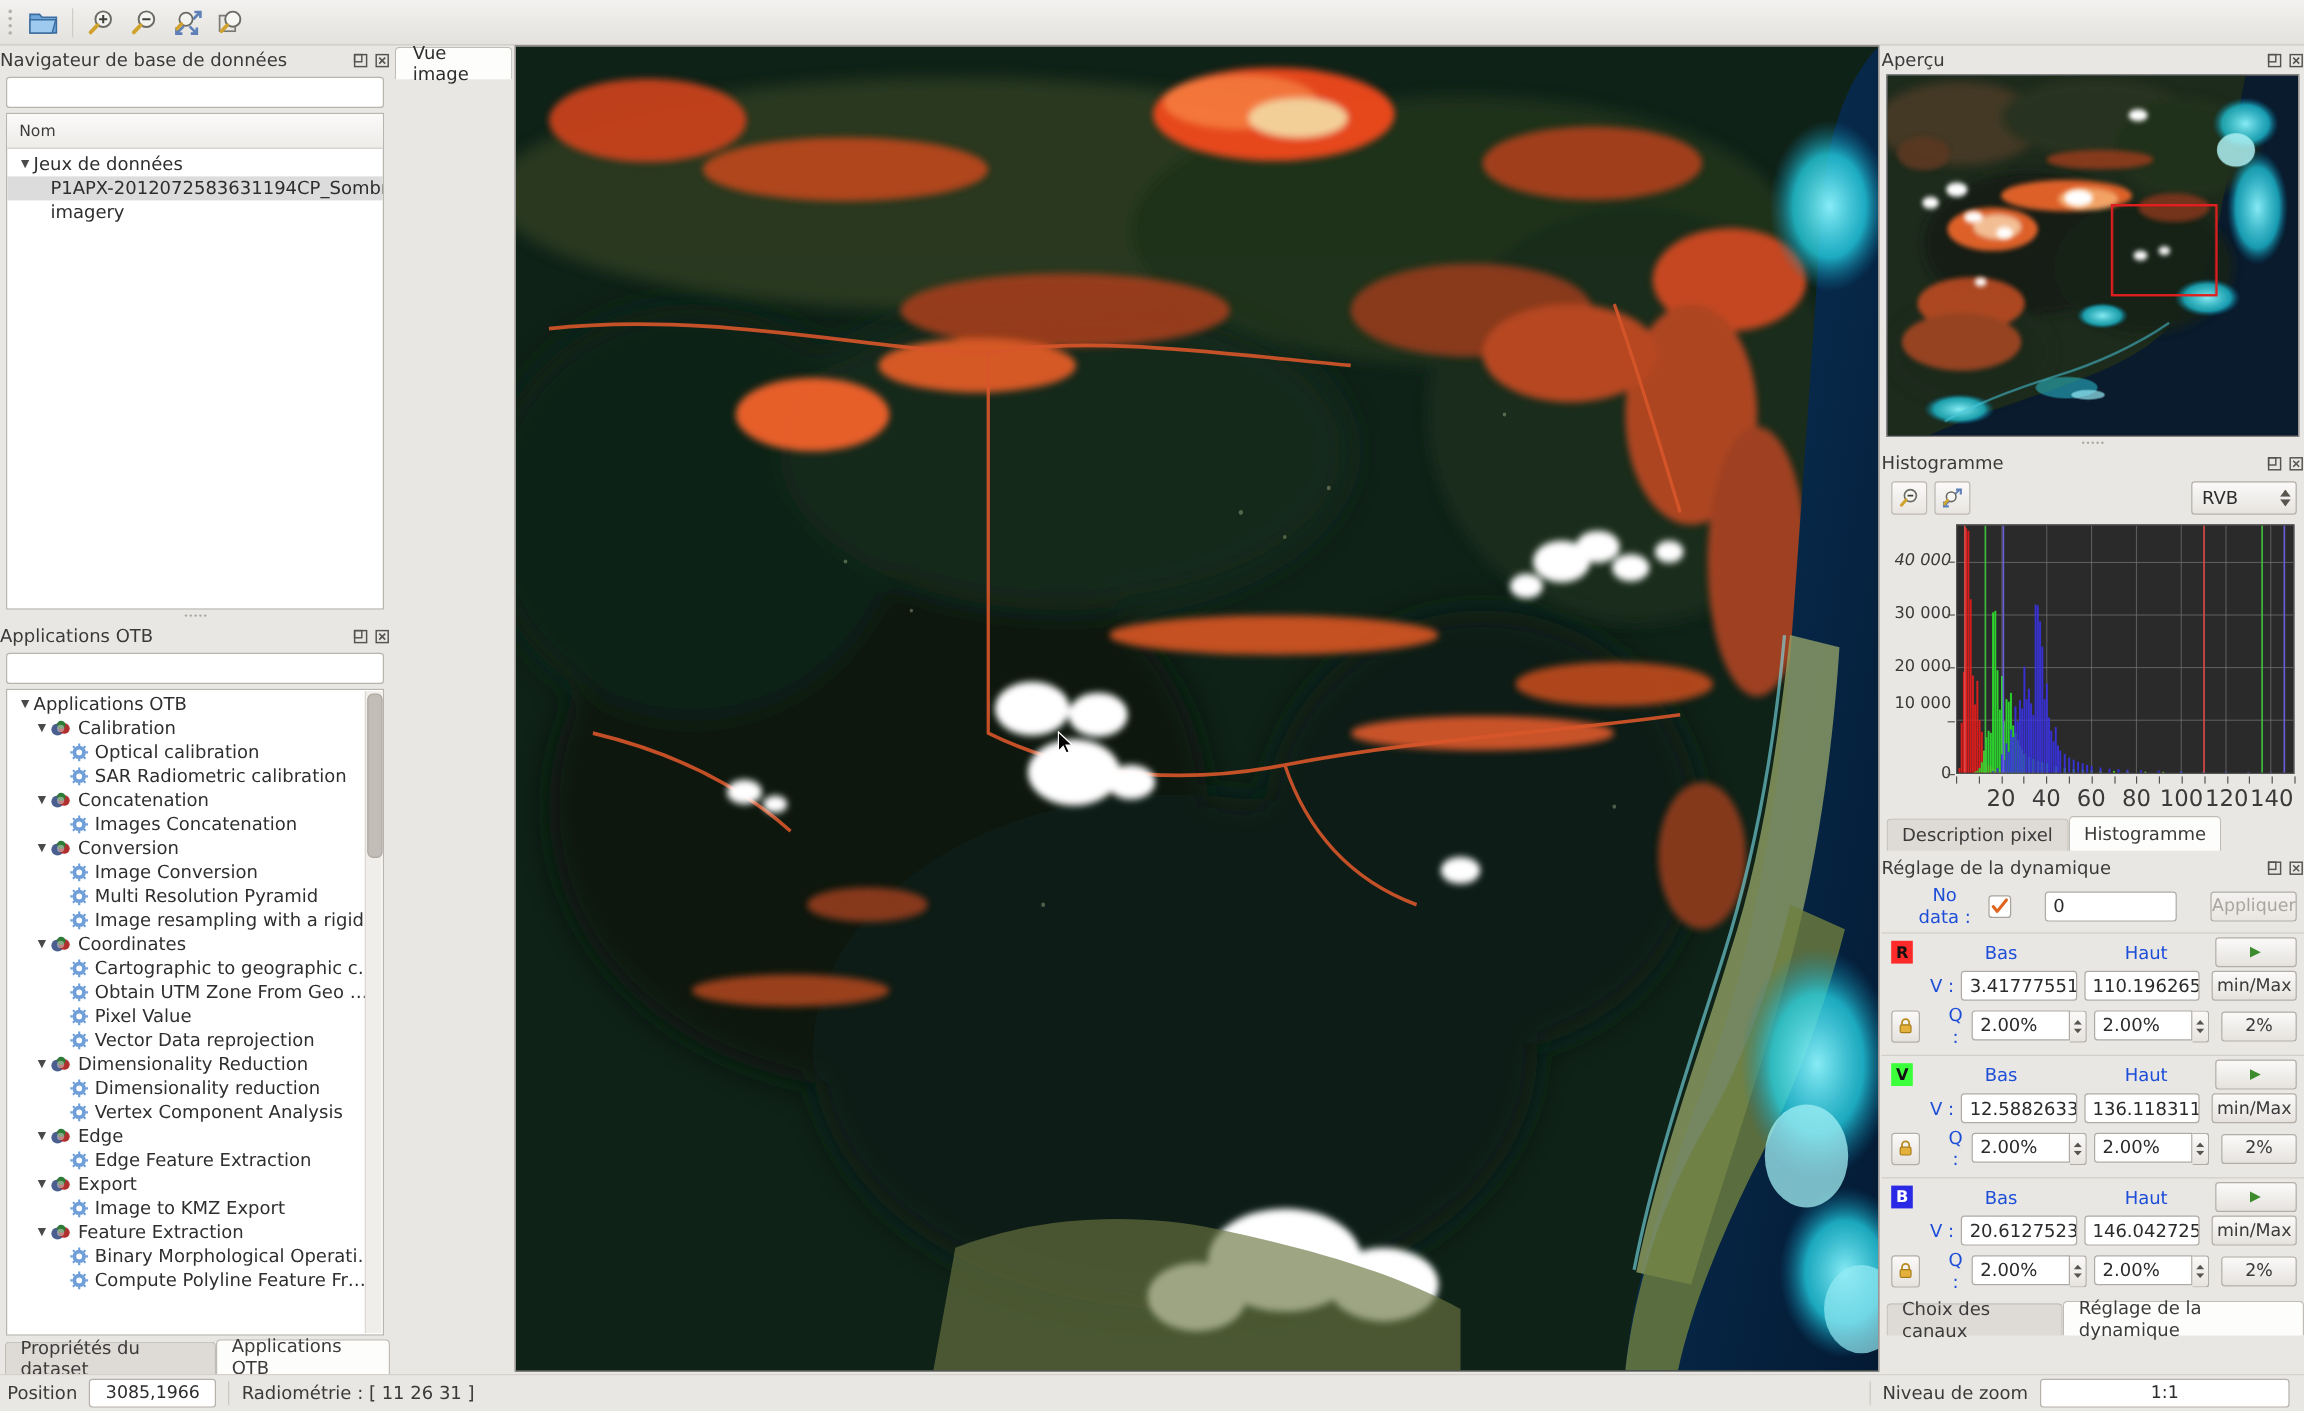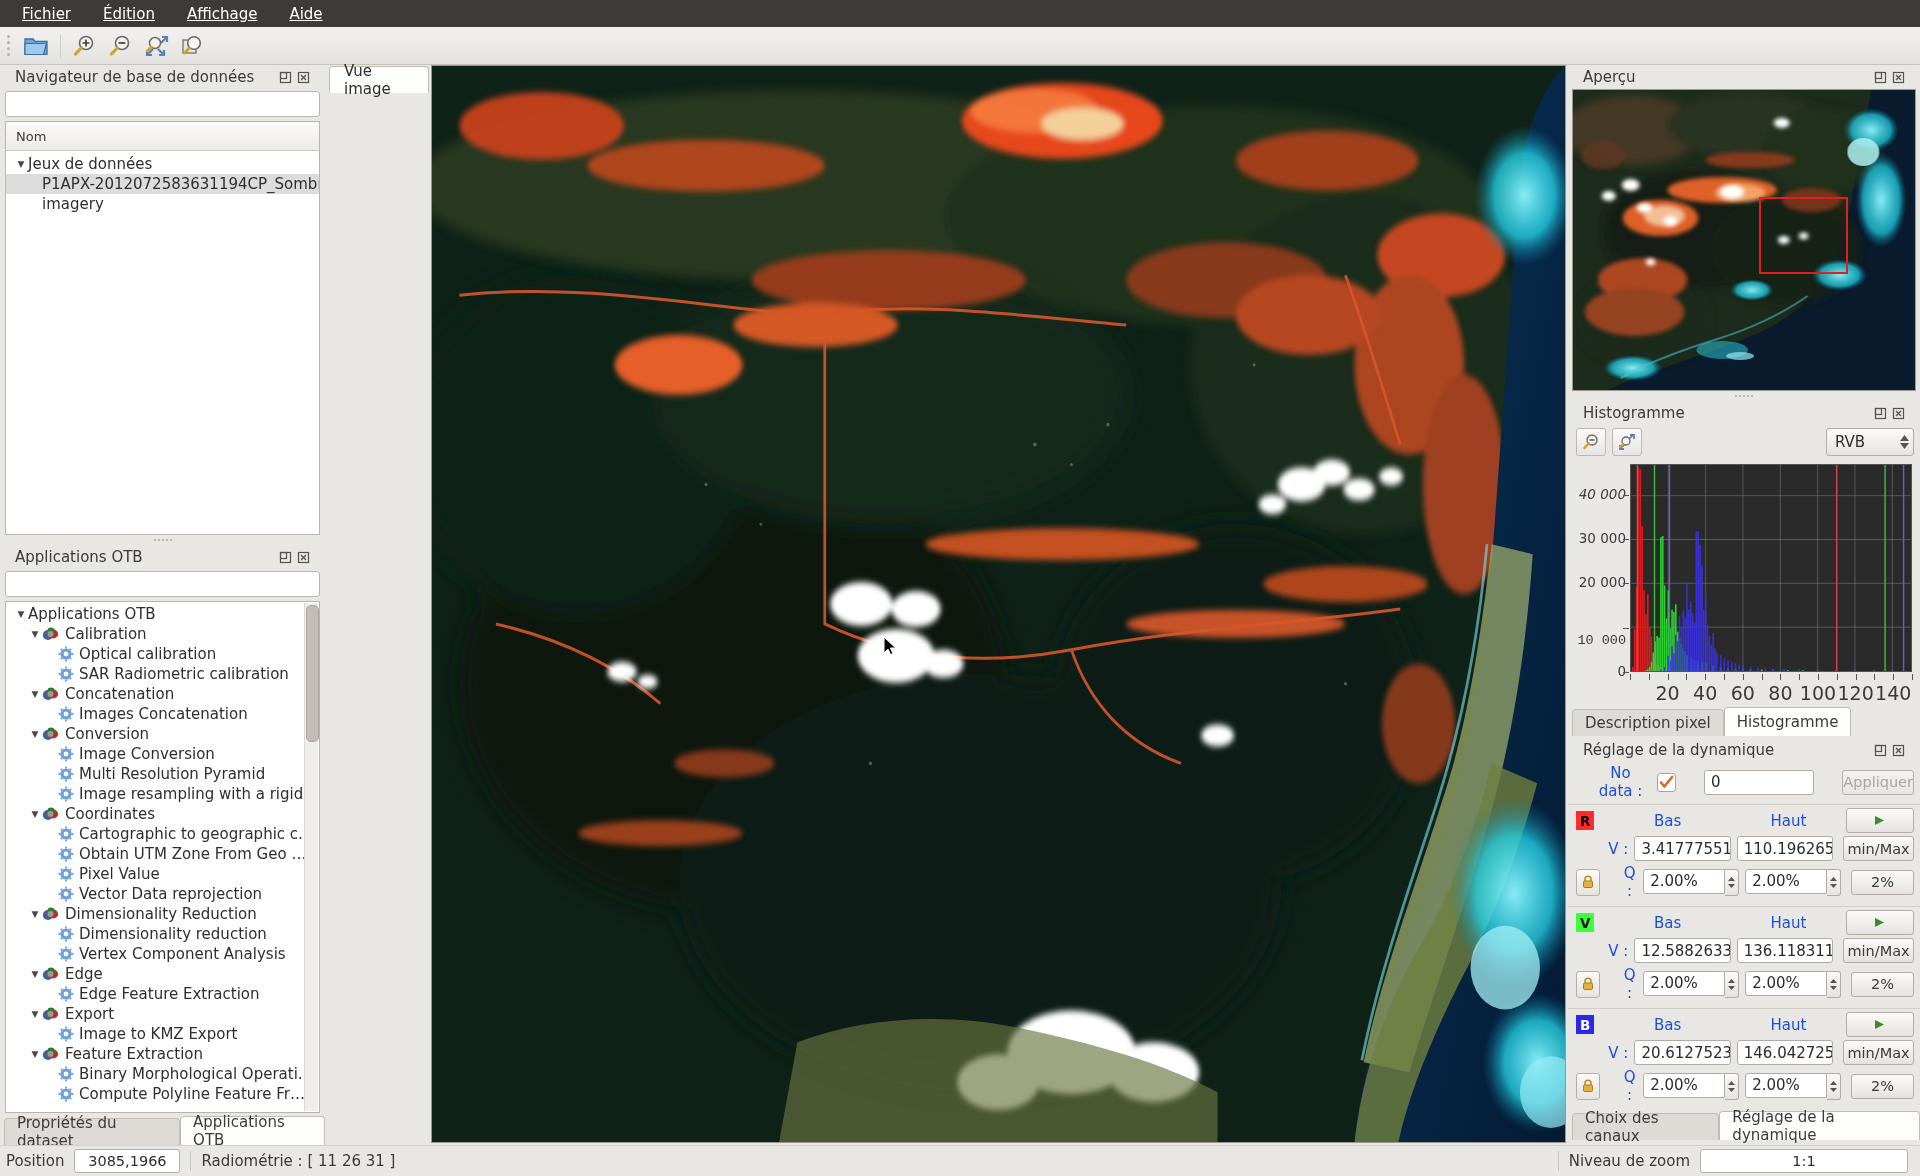--- a/index.html
+++ b/index.html
@@ -22,21 +22,21 @@
   .grip{width:9px;height:22px;margin-right:4px;display:flex;flex-direction:column;justify-content:center;gap:3px;align-items:center;}
   .grip i{display:block;width:3px;height:3px;background:#b4b0aa;border-radius:50%;}
   .tbtn{width:34px;height:30px;display:flex;align-items:center;justify-content:center;border-radius:3px;}
   .tsep{width:1px;height:24px;background:#cfccc6;margin:0 5px;}
 
   
   .body{display:flex;flex:1 1 auto;min-height:0;}
 
   
   .leftcol{width:325px;flex:0 0 325px;display:flex;flex-direction:column;background:#e9e7e4;}
-  .dockhdr{height:24px;display:flex;align-items:center;padding:0 15px;font-size:15px;color:#3a3a3a;}
+  .dockhdr{height:24px;display:flex;align-items:center;padding:0 0;font-size:15px;color:#3a3a3a;}
   .dockhdr .t{flex:1;white-space:nowrap;overflow:hidden;}
   .dockbtns{display:flex;gap:5px;align-items:center;}
   .dockbtn{width:13px;height:13px;display:flex;align-items:center;justify-content:center;}
   .dockbtn svg{display:block;}
   .searchwrap{padding:2px 5px 4px 5px;}
   .searchbox{width:100%;height:26px;box-sizing:border-box;border:1px solid #b8b4ae;border-radius:3px;
      background:#fff;font-size:14px;padding:0 6px;color:#333;outline:none;}
   .treebox{margin:0 5px;background:#fff;border:1px solid #b8b4ae;flex:1 1 auto;overflow:hidden;position:relative;}
   .colhdr{height:28px;border-bottom:1px solid #cdc9c3;background:linear-gradient(#fbfaf9,#eeece9);
           display:flex;align-items:center;padding-left:10px;font-size:13px;color:#3c3c3c;}
@@ -108,26 +108,20 @@
   .stlabel{font-size:15px;color:#3a3a3a;}
   .stfield{height:22px;min-width:88px;border:1px solid #b5b0aa;border-radius:3px;background:#fff;
            display:flex;align-items:center;justify-content:center;font-size:14.5px;padding:0 8px;}
   .vsep{width:1px;height:20px;background:#cbc7c1;}
 </style>
 </head>
 <body>
 
 <div class="app">
 
-  <div class="menubar">
-    <div class="mi"><u>Fichier</u></div>
-    <div class="mi"><u>Édition</u></div>
-    <div class="mi"><u>Affichage</u></div>
-    <div class="mi"><u>Aide</u></div>
-  </div>
 
   <div class="toolbar">
     <div class="grip">
         <i></i>
         <i></i>
         <i></i>
         <i></i>
       </div>
     <div class="tbtn">
       <svg width="26" height="22" viewBox="0 0 26 22">
@@ -981,21 +975,21 @@
                 <line x1="6.292800000000001" y1="0" x2="6.292800000000001" y2="206" stroke="#e04a4a" stroke-width="1.4" opacity="0.95"></line>
                 <line x1="202.768" y1="0" x2="202.768" y2="206" stroke="#e04a4a" stroke-width="1.4" opacity="0.95"></line>
                 <line x1="23.1656" y1="0" x2="23.1656" y2="206" stroke="#3fc33f" stroke-width="1.4" opacity="0.95"></line>
                 <line x1="250.4608" y1="0" x2="250.4608" y2="206" stroke="#3fc33f" stroke-width="1.4" opacity="0.95"></line>
                 <line x1="37.922399999999996" y1="0" x2="37.922399999999996" y2="206" stroke="#6b5fe0" stroke-width="1.4" opacity="0.95"></line>
                 <line x1="268.7136" y1="0" x2="268.7136" y2="206" stroke="#6b5fe0" stroke-width="1.4" opacity="0.95"></line>
               </svg>
           </div>
           <div id="hist-yaxis">
               <div class="hylabel" style="top: 203px;">0</div>
-              <div class="hylabel" style="top: 173px; font-family: Liberation Mono, monospace;">10 000</div>
+              <div class="hylabel" style="top: 145px;">10 000</div>
               <div class="hylabel" style="top: 114.489px;">20 000</div>
               <div class="hylabel" style="top: 70.234px;">30 000</div>
               <div class="hylabel" style="top: 25.9787px; font-style: italic;">40 000</div>
               <div style="position: absolute; height: 1px; width: 6px; background: rgb(85, 85, 85); left: 49px; top: 212px;"></div>
               <div style="position: absolute; height: 1px; width: 6px; background: rgb(85, 85, 85); left: 49px; top: 167.745px;"></div>
               <div style="position: absolute; height: 1px; width: 6px; background: rgb(85, 85, 85); left: 49px; top: 123.489px;"></div>
               <div style="position: absolute; height: 1px; width: 6px; background: rgb(85, 85, 85); left: 49px; top: 79.234px;"></div>
               <div style="position: absolute; height: 1px; width: 6px; background: rgb(85, 85, 85); left: 49px; top: 34.9787px;"></div>
             </div>
           <div id="hist-xaxis">

